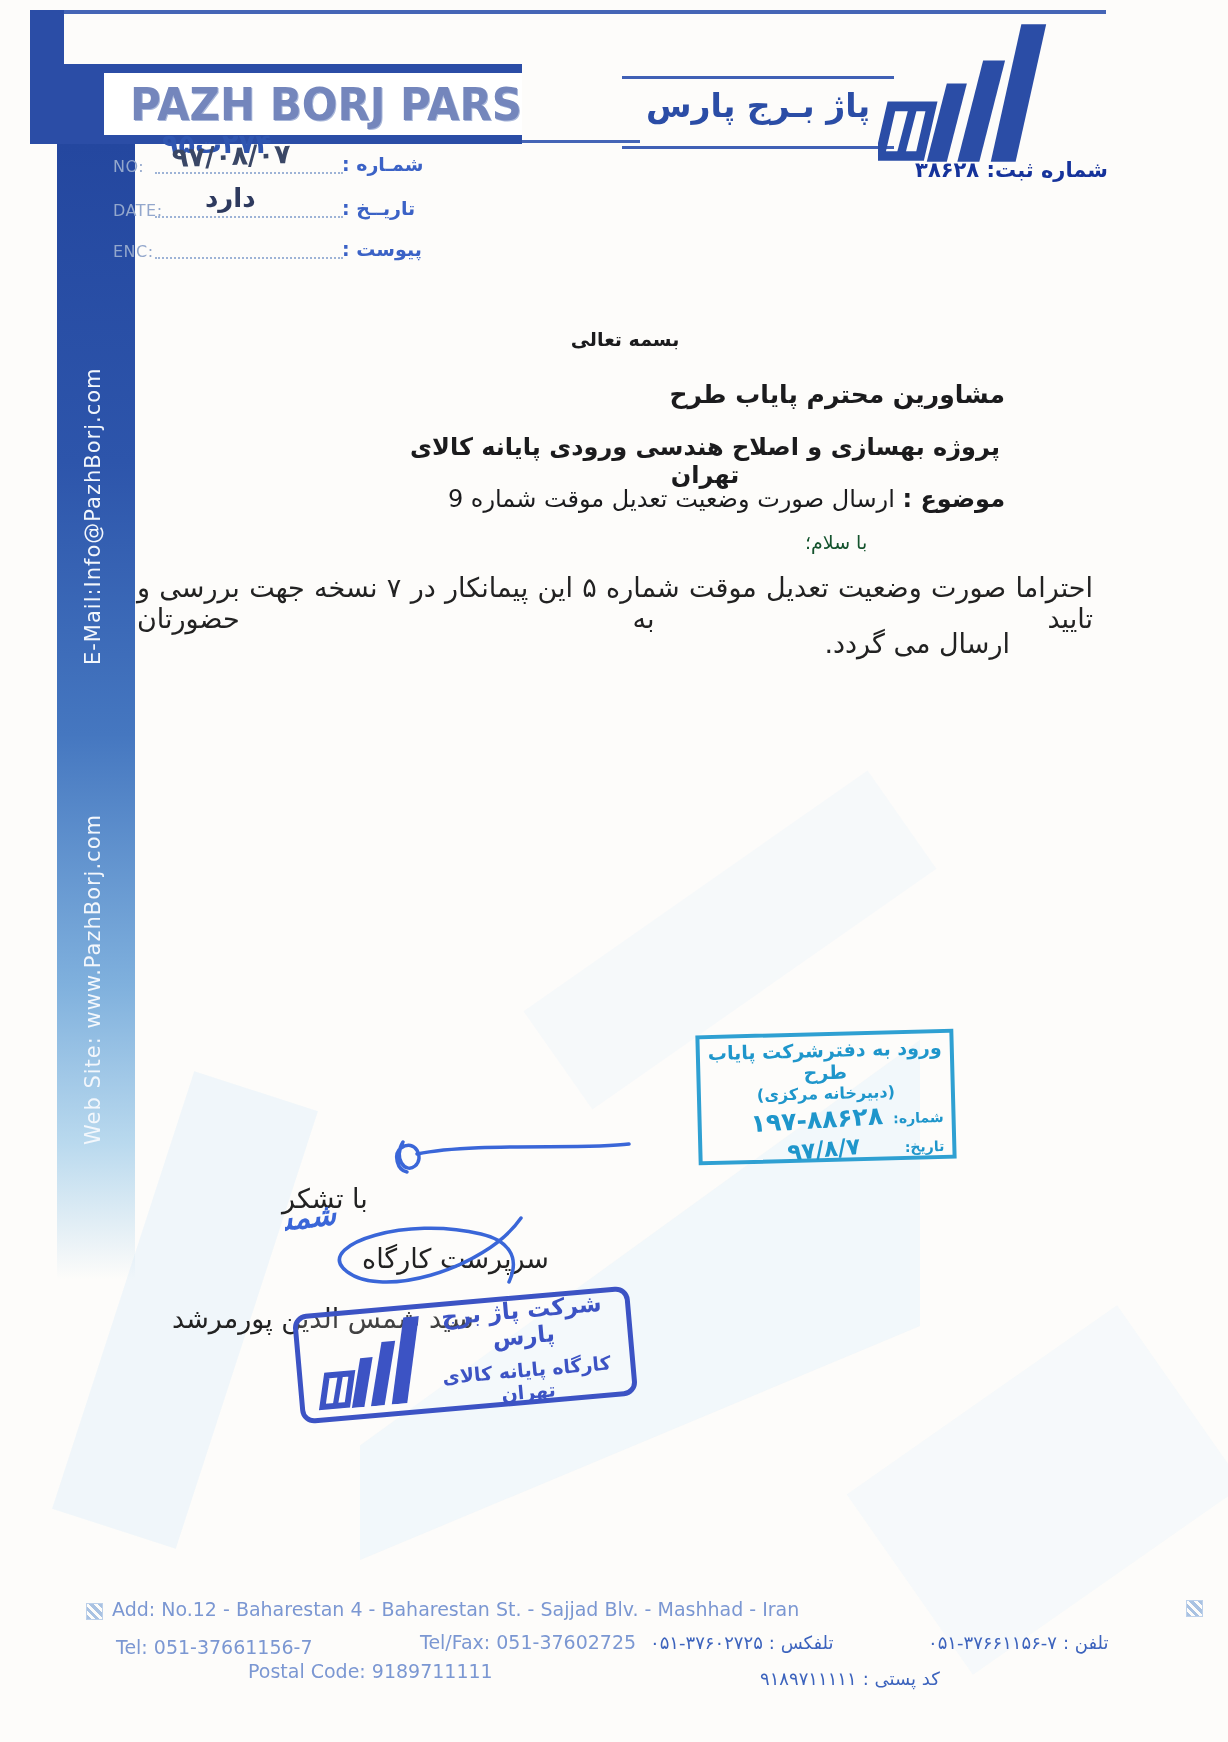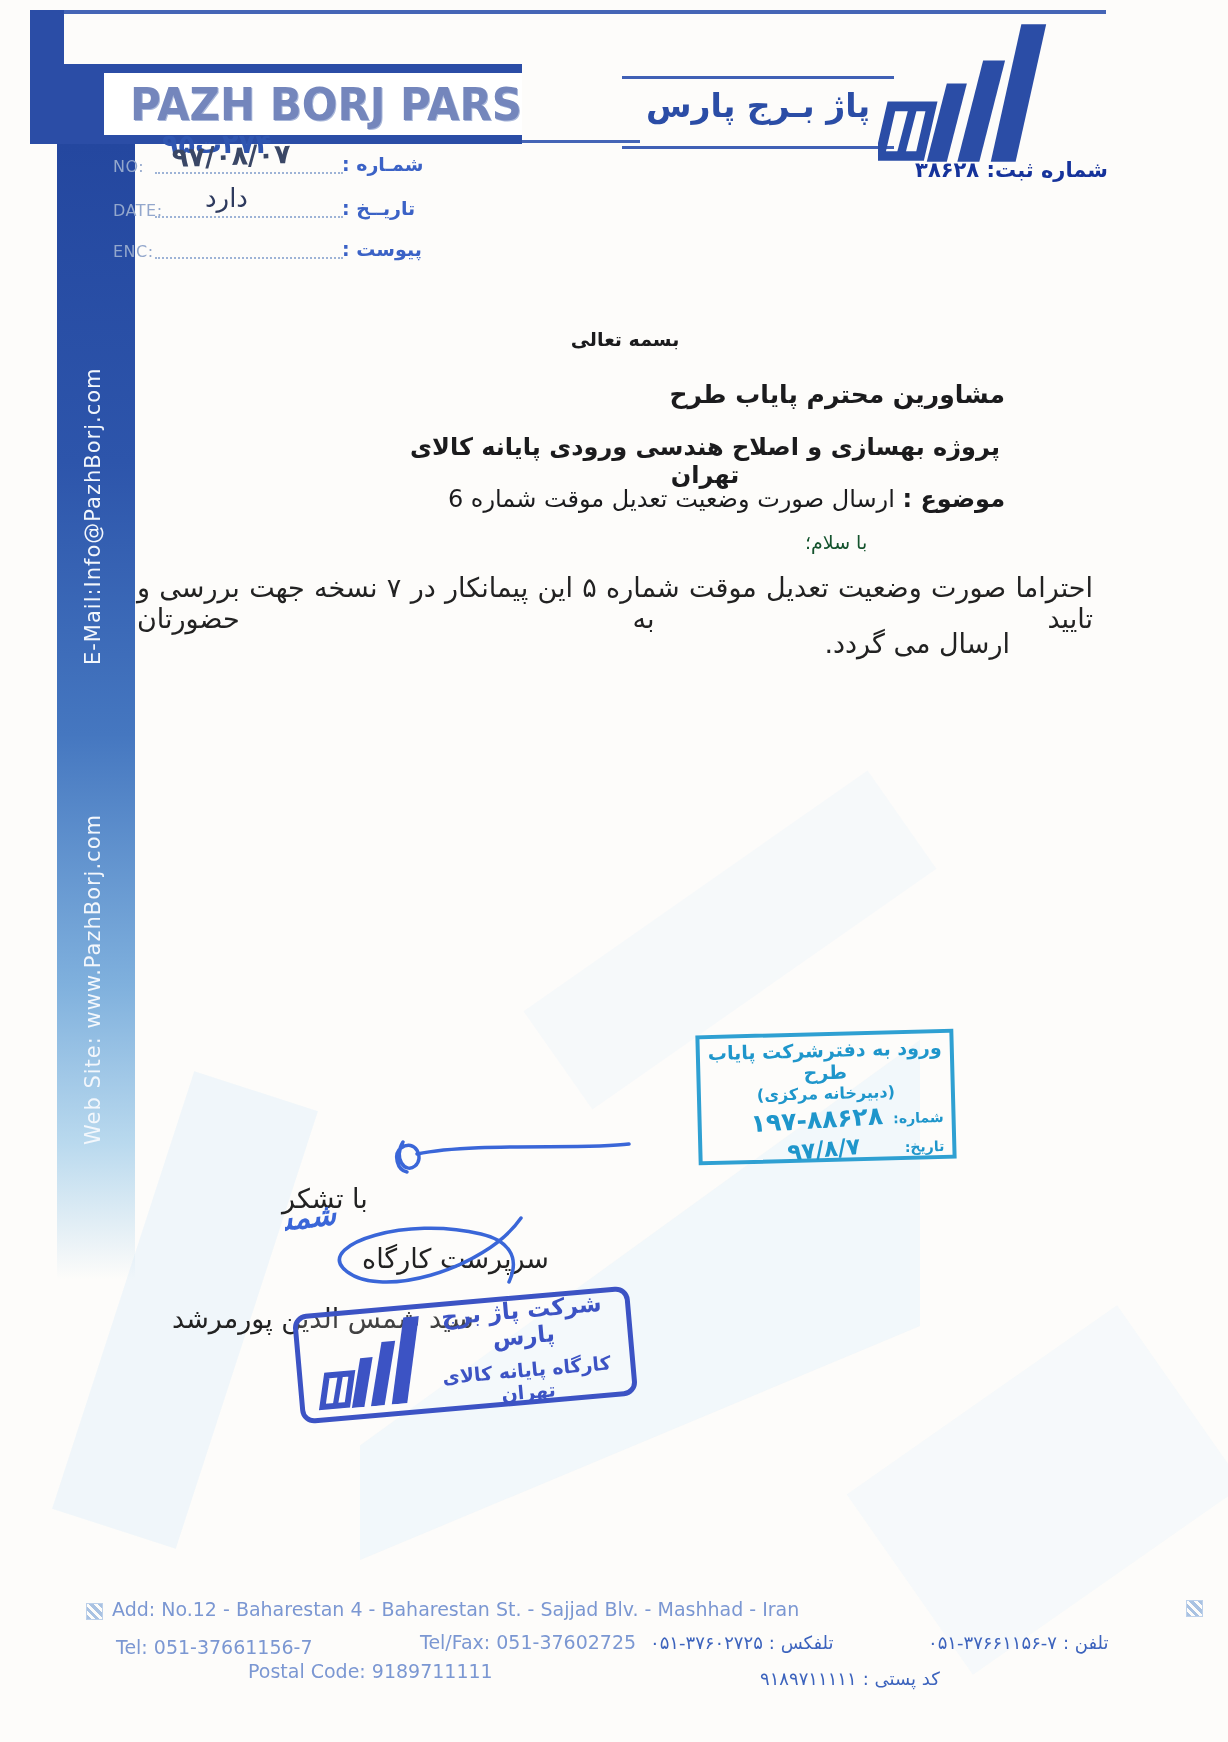--- a/index.html
+++ b/index.html
@@ -108,35 +108,35 @@
   <div class="abs fa hand" style="left:162px;top:128px;font-size:27px;font-weight:bold;color:#2f55b0;z-index:5;">۲۷۴ت۹۵</div>
 
   <div class="reffa fa" style="left:342px;top:153px;">شمـاره :</div>
   <div class="dots" style="left:155px;top:172px;"></div>
   <div class="refen" style="left:113px;top:157px;">NO:</div>
   <bdi dir="ltr" class="abs hand" style="left:172px;top:140px;font-size:27px;font-weight:600;transform:rotate(-2deg);z-index:5;">۹۷/۰۸/۰۷</bdi>
 
   <div class="reffa fa" style="left:342px;top:197px;">تاريــخ :</div>
   <div class="dots" style="left:155px;top:216px;"></div>
   <div class="refen" style="left:113px;top:201px;">DATE:</div>
-  <div class="abs fa hand" style="left:205px;top:183px;font-size:26px;font-weight:400;color:#2e3a5e;z-index:5;">دارد</div>
+  <div class="abs fa hand" style="left:205px;top:183px;font-size:26px;font-weight:700;color:#2e3a5e;z-index:5;">دارد</div>
 
   <div class="reffa fa" style="left:342px;top:238px;">پيوست :</div>
   <div class="dots" style="left:155px;top:257px;"></div>
   <div class="refen" style="left:113px;top:242px;">ENC:</div>
 
   <div class="basmala fa">بسمه تعالی</div>
 
   <div class="abs fa h-bold" style="left:605px;top:380px;width:400px;text-align:right;z-index:4;">مشاورین محترم پایاب طرح</div>
 
   <div class="abs fa h-bold" style="left:405px;top:433px;width:600px;text-align:center;z-index:4;font-size:24px;">پروژه بهسازی و اصلاح هندسی ورودی پایانه کالای تهران</div>
 
   <div class="abs fa" style="left:405px;top:485px;width:600px;text-align:right;z-index:4;font-size:24px;color:#1b1b1d;">
     <span style="font-weight:bold;">موضوع :</span>
-    <span>ارسال صورت وضعیت تعدیل موقت شماره 6</span>
+    <span>ارسال صورت وضعیت تعدیل موقت شماره 9</span>
   </div>
 
   <div class="abs fa" style="left:805px;top:531px;width:200px;text-align:left;font-size:19px;color:#14532d;z-index:4;">با سلام؛</div>
 
   <div class="abs fa bodytxt" style="left:137px;top:572px;width:956px;text-align:justify;text-align-last:justify;z-index:4;">احتراما صورت وضعیت تعدیل موقت شماره ۵ این پیمانکار در ۷ نسخه جهت بررسی و تایید به حضورتان</div>
 
   <div class="abs fa bodytxt" style="left:710px;top:628px;width:300px;text-align:right;z-index:4;">ارسال می گردد.</div>
 
   <div class="estamp">
     <div class="l1 fa">ورود به دفترشرکت پایاب طرح</div>

